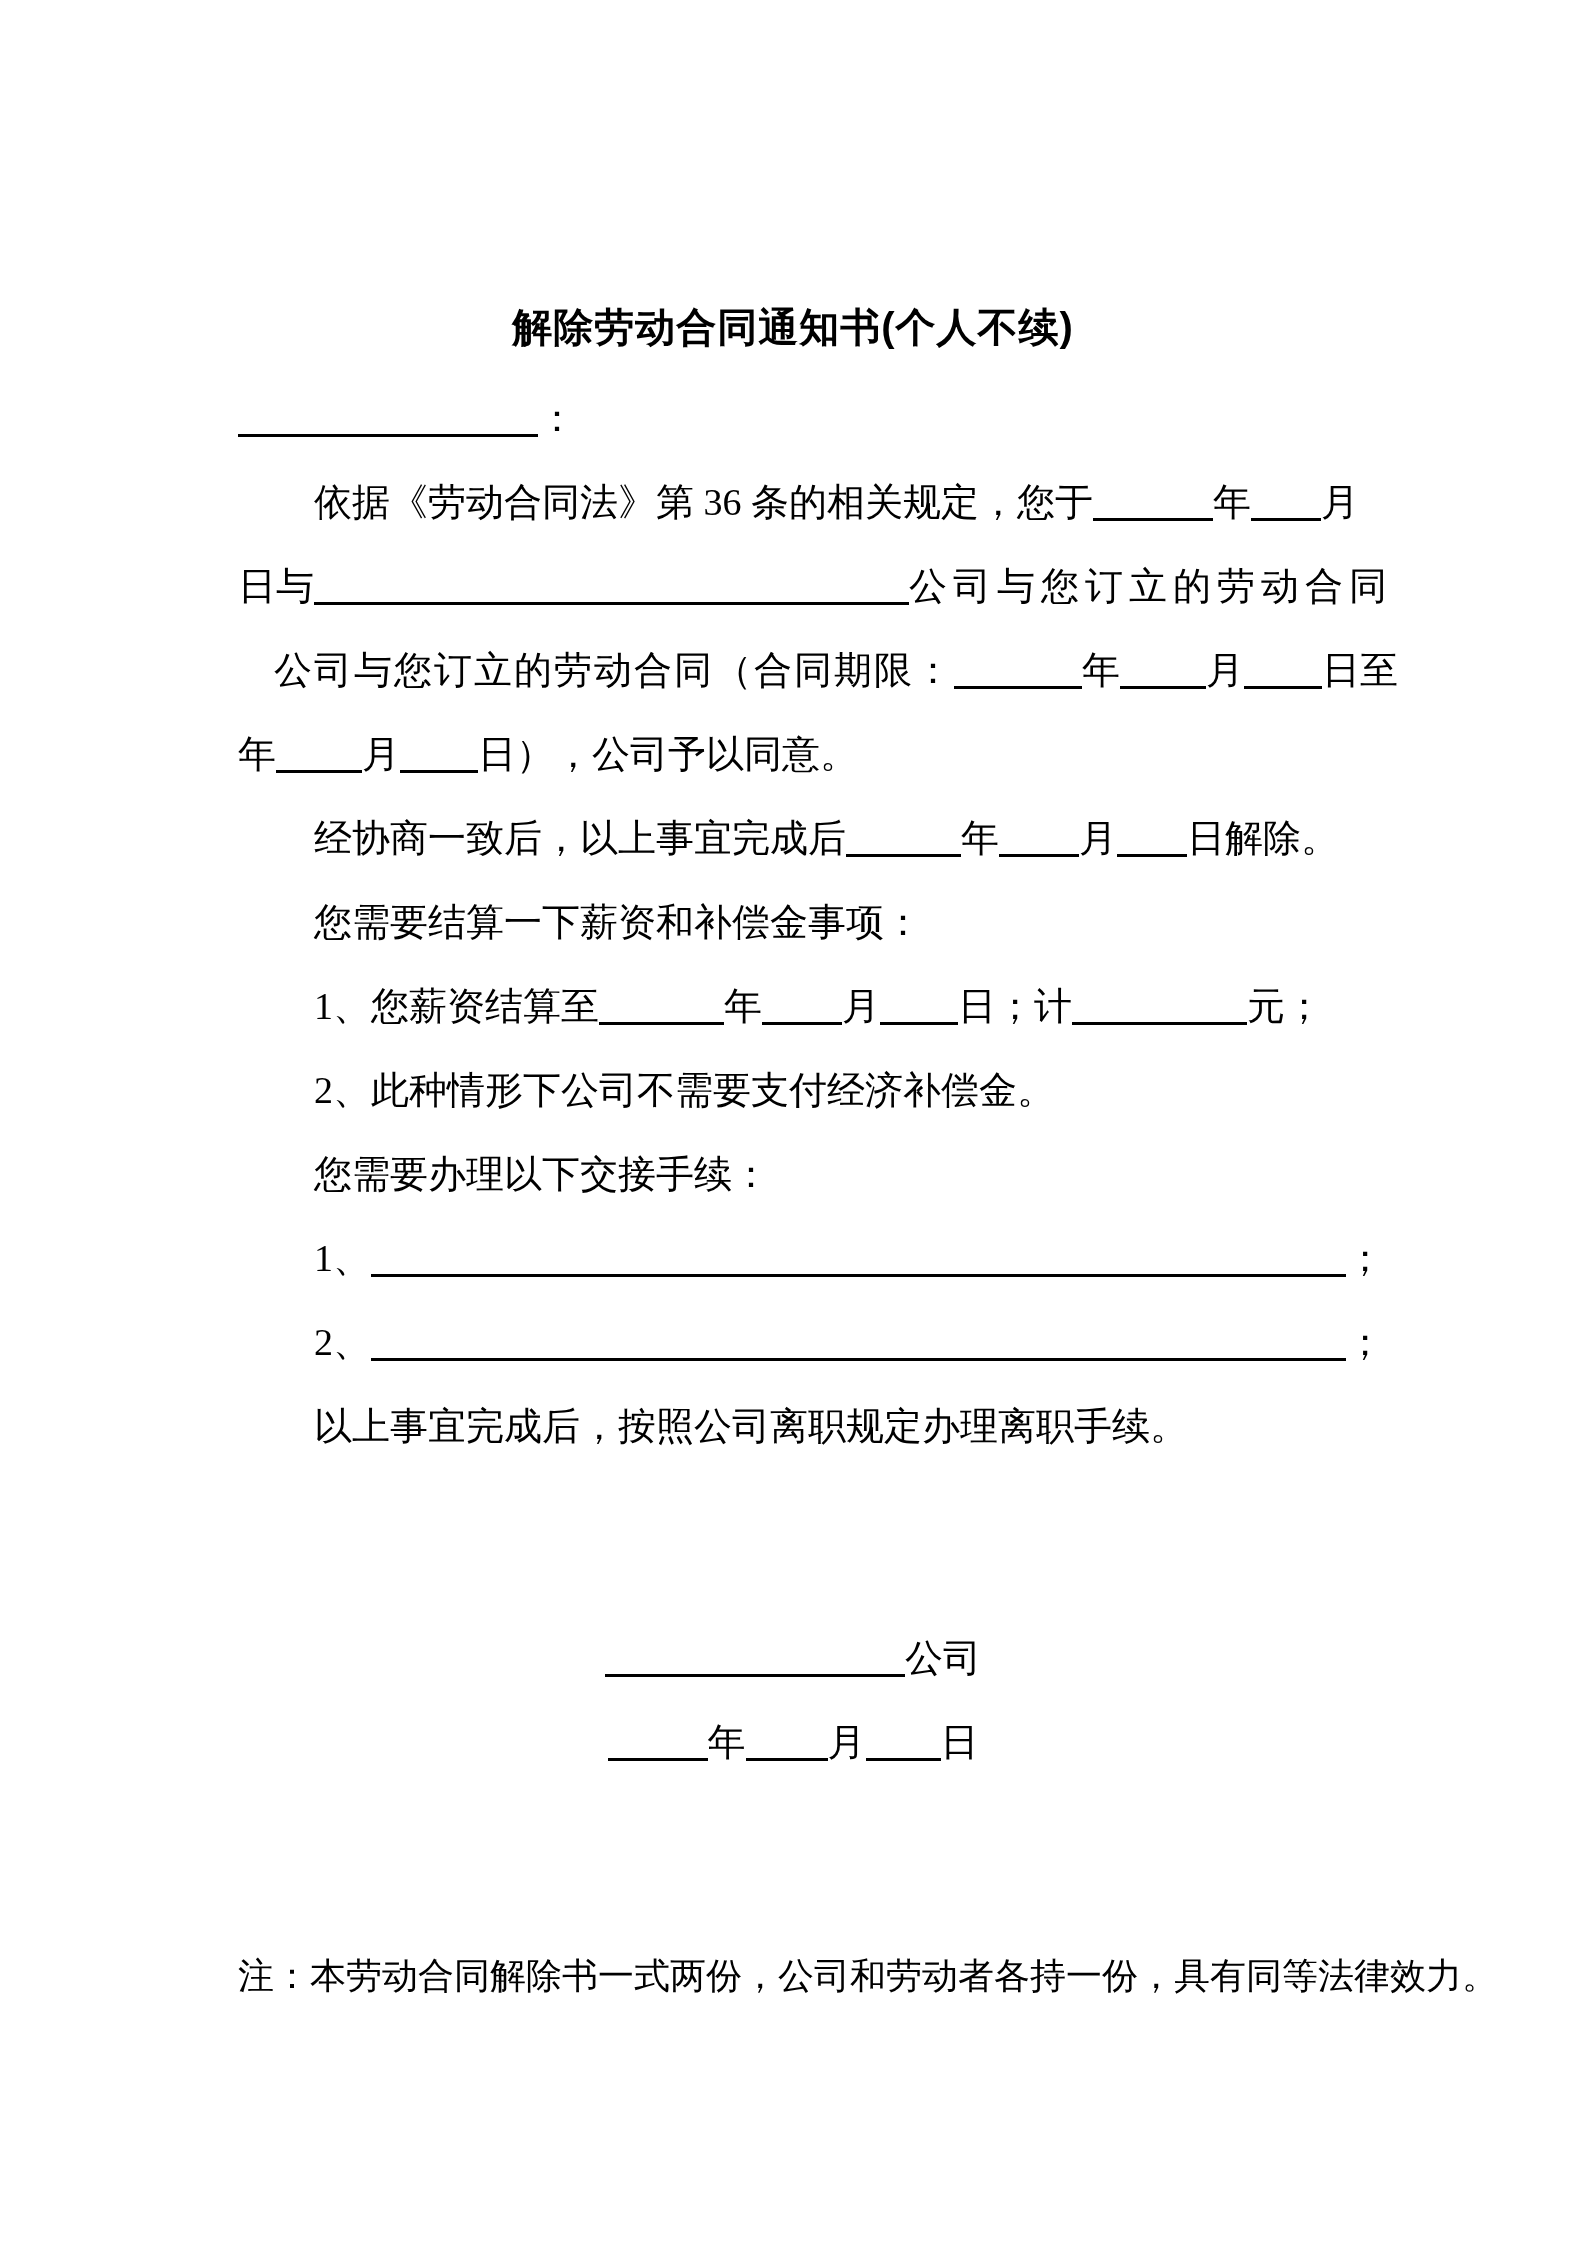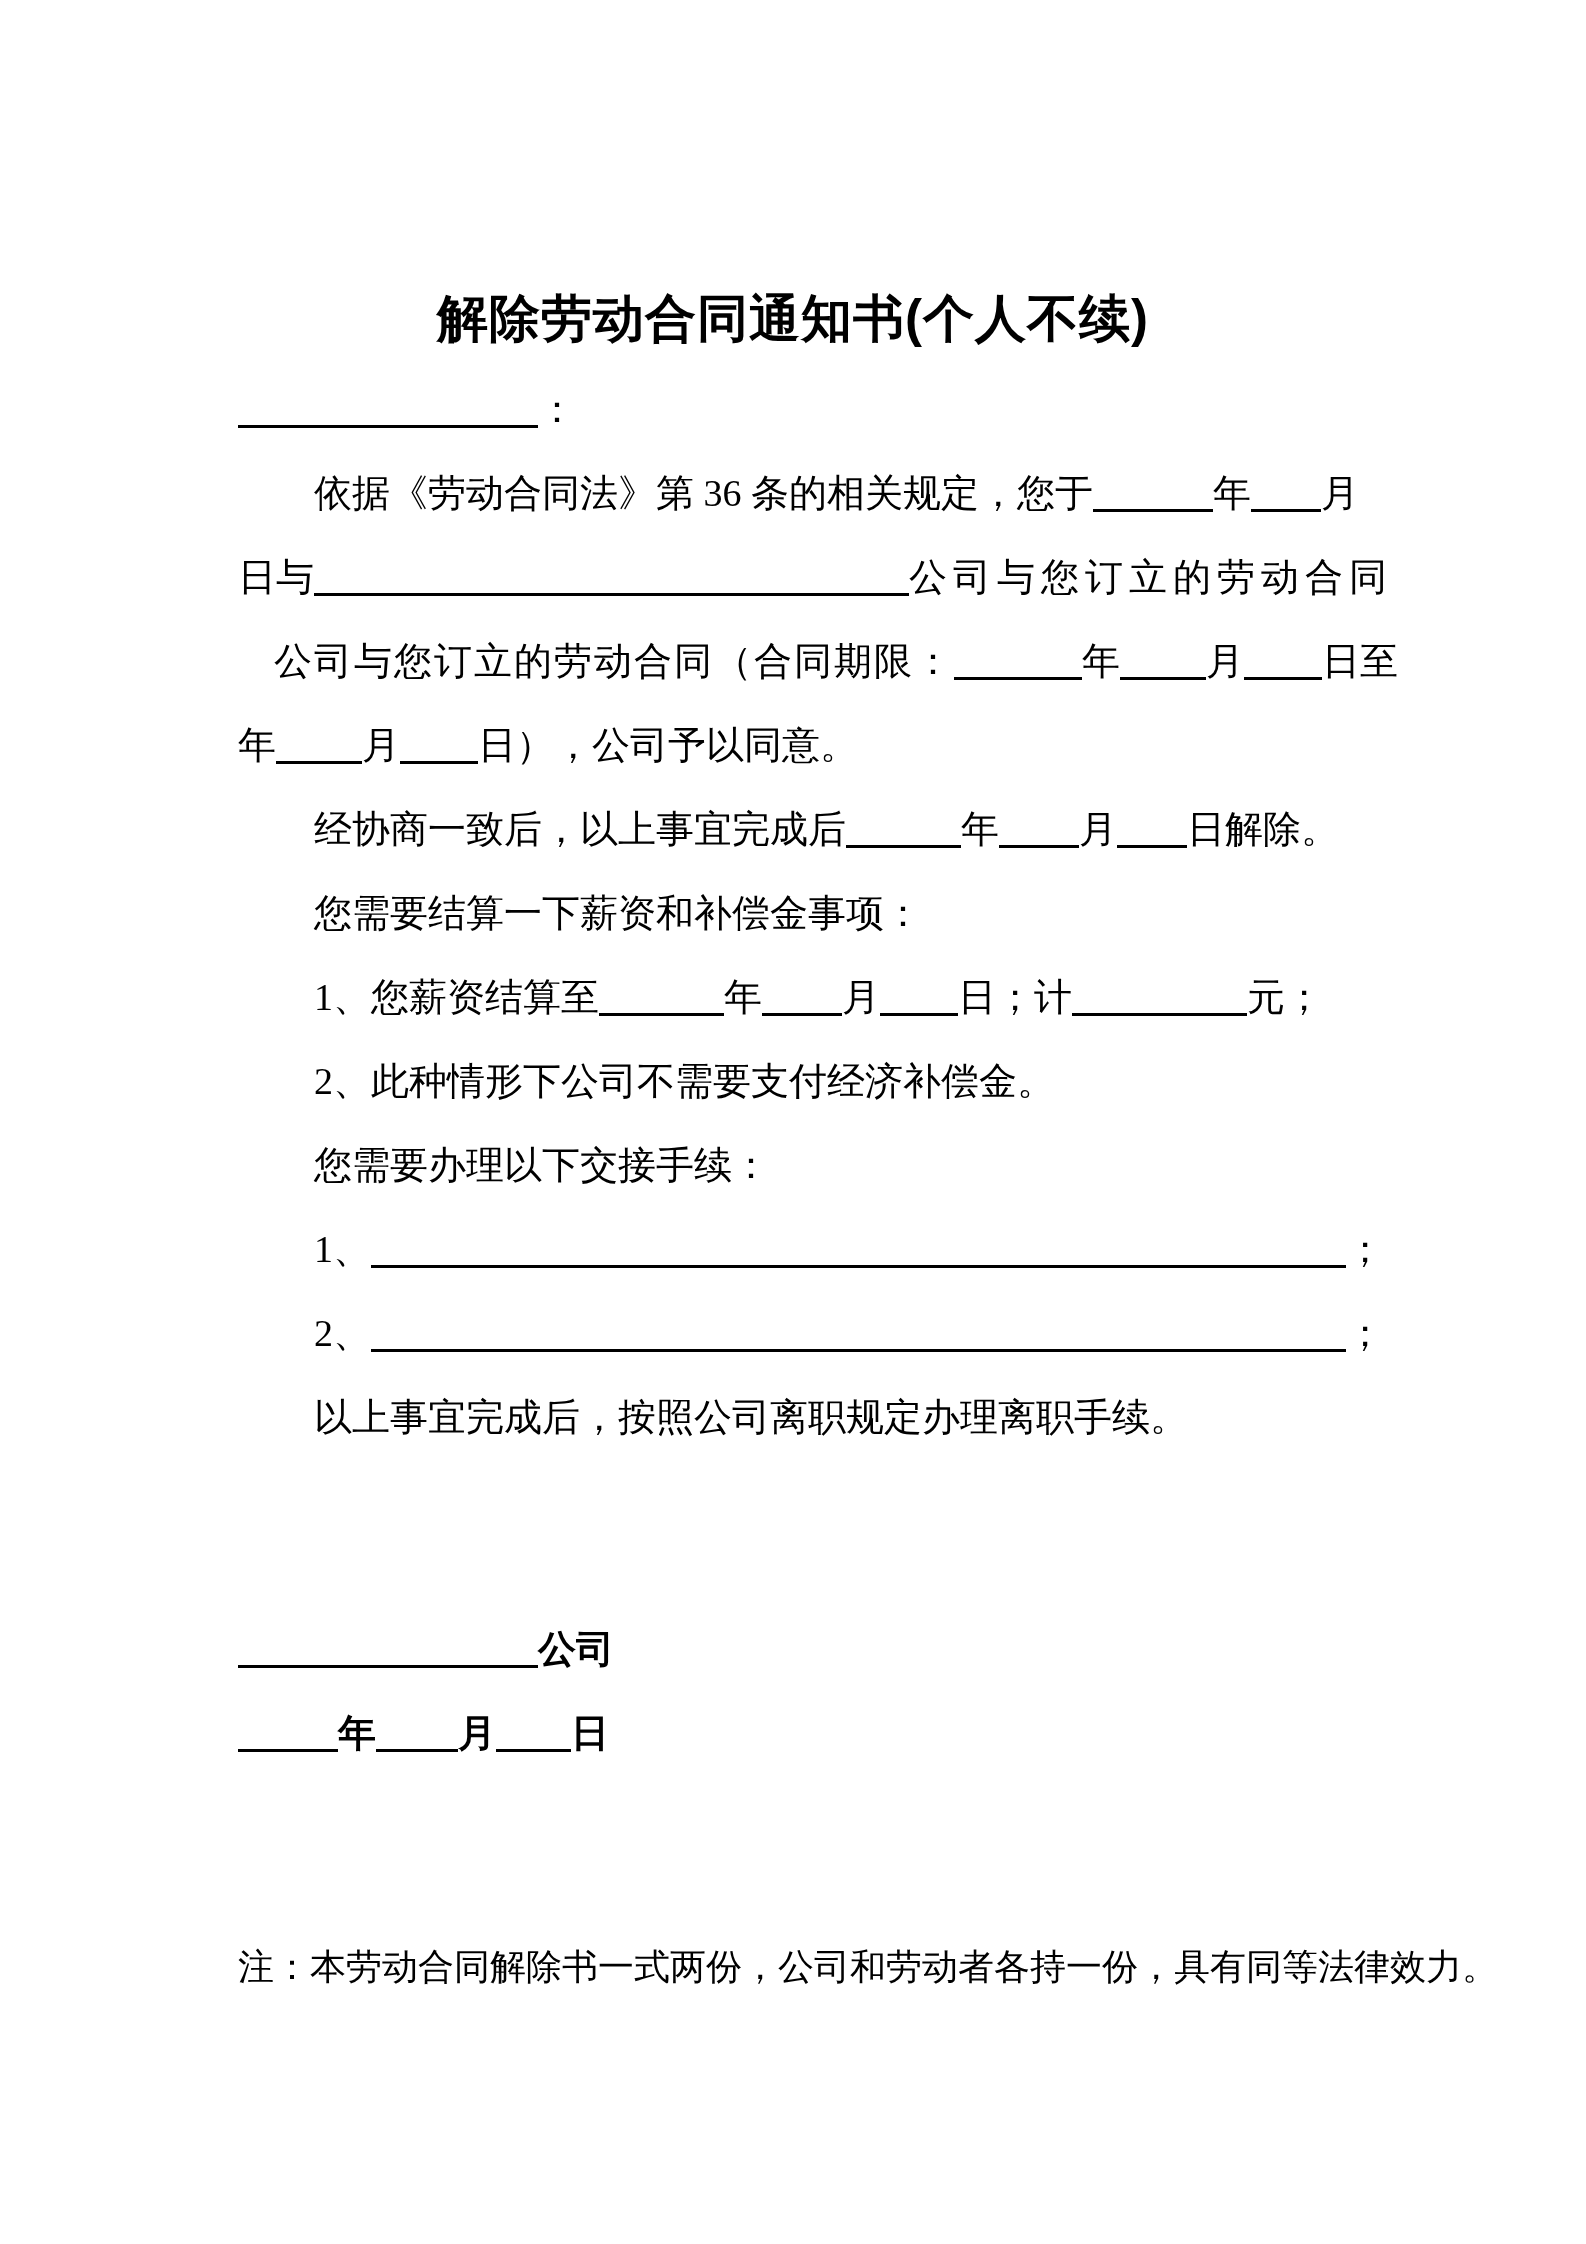--- a/index.html
+++ b/index.html
@@ -12,23 +12,23 @@
     width: 1586px;
     height: 2244px;
     background: #ffffff;
     box-sizing: border-box;
     padding: 0 238px;
     color: #000000;
     font-family: "Liberation Serif", "DejaVu Serif", serif;
     overflow: hidden;
   }
   .title {
-    margin: 0;
+    margin: 9px;
     padding-top: 292px;
-    font-size: 51px;
+    font-size: 40px;
     line-height: 53px;
     font-weight: bold;
     text-align: center;
     letter-spacing: 1px;
     font-family: "Liberation Sans", "DejaVu Sans", sans-serif;
   }
   .body-lines {
     margin-top: 22px;
   }
   .line {
@@ -43,22 +43,21 @@
   .bl {
     display: inline-block;
     height: 1em;
     border-bottom: 3px solid #000000;
     vertical-align: -6px;
   }
   .sp6 { letter-spacing: 6px; margin-right: -6px; }
   .sp2 { letter-spacing: 2px; margin-left: 36px; }
   .sig-block {
     margin-top: 148px;
-    text-align: left;
-    font-weight: bold;
+    text-align: center;
   }
   .note {
     margin: 170px 0 0 0;
     font-size: 36px;
     line-height: 45px;
     white-space: nowrap;
   }
 </style>
 </head>
 <body>

